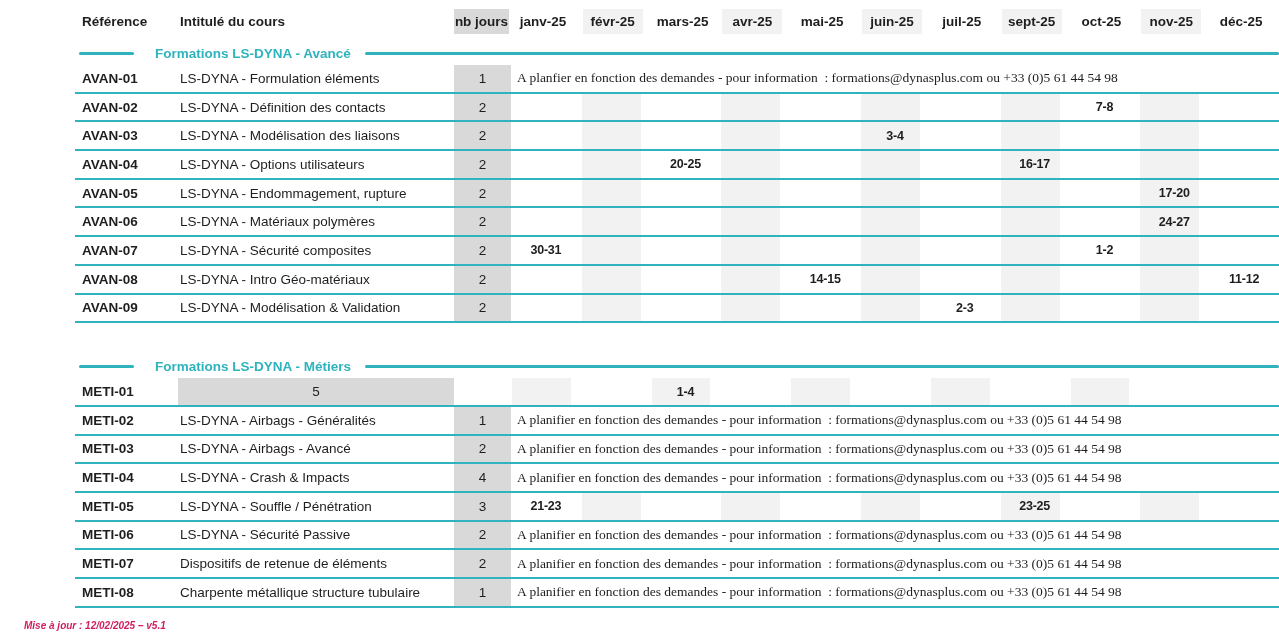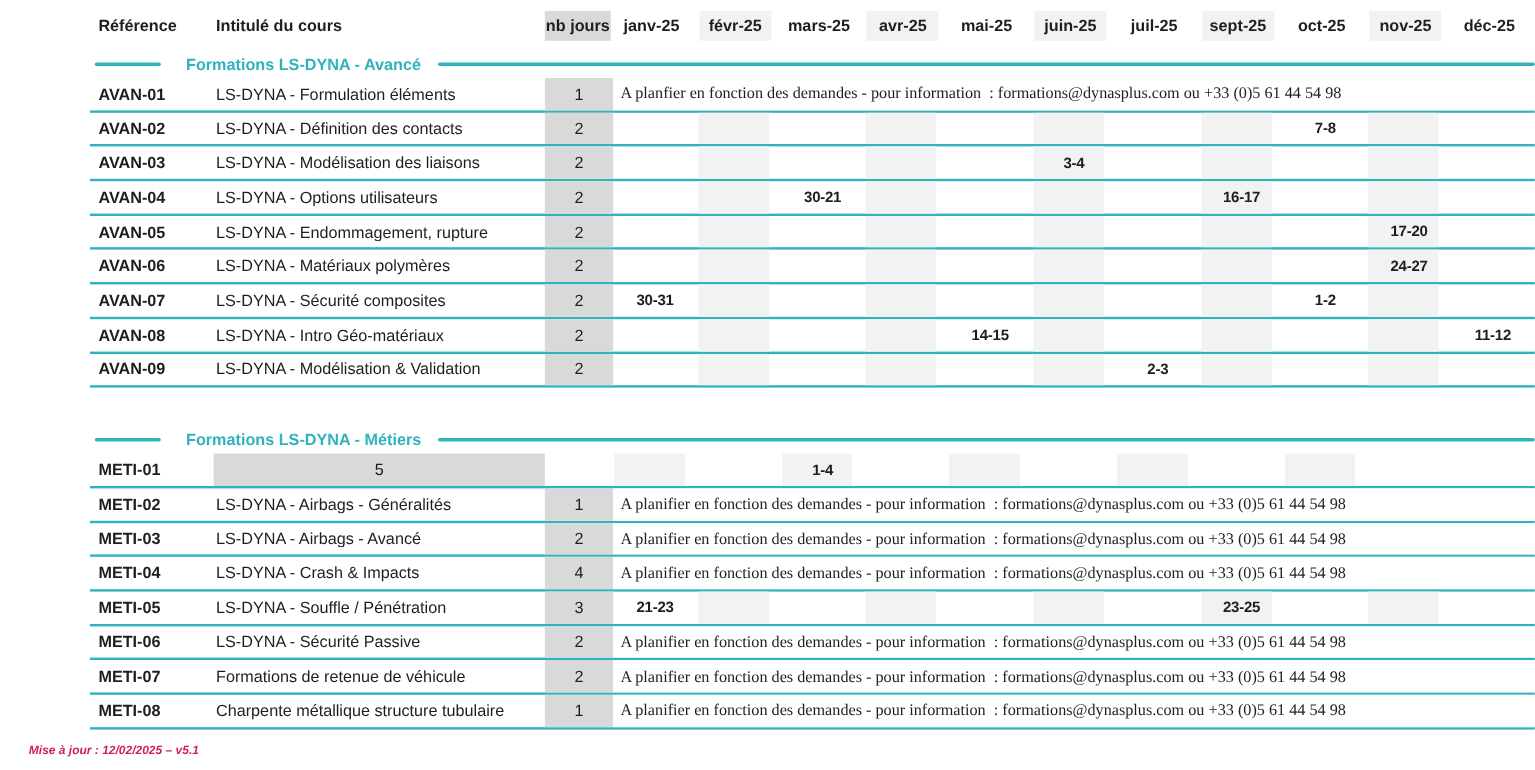--- a/index.html
+++ b/index.html
@@ -168,21 +168,21 @@
           <div class="cell month-cell stripe"></div>
           <div class="cell month-cell"></div>
         </div>
         <div class="row data-row">
           <div class="cell ref-cell">AVAN-04</div>
           <div class="cell course-cell">LS-DYNA - Options utilisateurs</div>
           <div class="cell nb-cell">2</div>
           <div class="cell month-cell"></div>
           <div class="cell month-cell stripe"></div>
           <div class="cell month-cell">
-            <span class="date">30-21</span>
+            <span class="date">20-25</span>
           </div>
           <div class="cell month-cell stripe"></div>
           <div class="cell month-cell"></div>
           <div class="cell month-cell stripe"></div>
           <div class="cell month-cell"></div>
           <div class="cell month-cell stripe">
             <span class="date">16-17</span>
           </div>
           <div class="cell month-cell"></div>
           <div class="cell month-cell stripe"></div>
@@ -343,21 +343,21 @@
           <div class="cell month-cell"></div>
         </div>
         <div class="row data-row">
           <div class="cell ref-cell">METI-06</div>
           <div class="cell course-cell">LS-DYNA - Sécurité Passive</div>
           <div class="cell nb-cell">2</div>
           <div class="cell note-cell">A planifier en fonction des demandes - pour information  : formations@dynasplus.com ou +33 (0)5 61 44 54 98</div>
         </div>
         <div class="row data-row">
           <div class="cell ref-cell">METI-07</div>
-          <div class="cell course-cell">Formations de retenue de véhicule</div>
+          <div class="cell course-cell">Dispositifs de retenue de éléments</div>
           <div class="cell nb-cell">2</div>
           <div class="cell note-cell">A planifier en fonction des demandes - pour information  : formations@dynasplus.com ou +33 (0)5 61 44 54 98</div>
         </div>
         <div class="row data-row">
           <div class="cell ref-cell">METI-08</div>
           <div class="cell course-cell">Charpente métallique structure tubulaire</div>
           <div class="cell nb-cell">1</div>
           <div class="cell note-cell">A planifier en fonction des demandes - pour information  : formations@dynasplus.com ou +33 (0)5 61 44 54 98</div>
         </div>
       </div>

